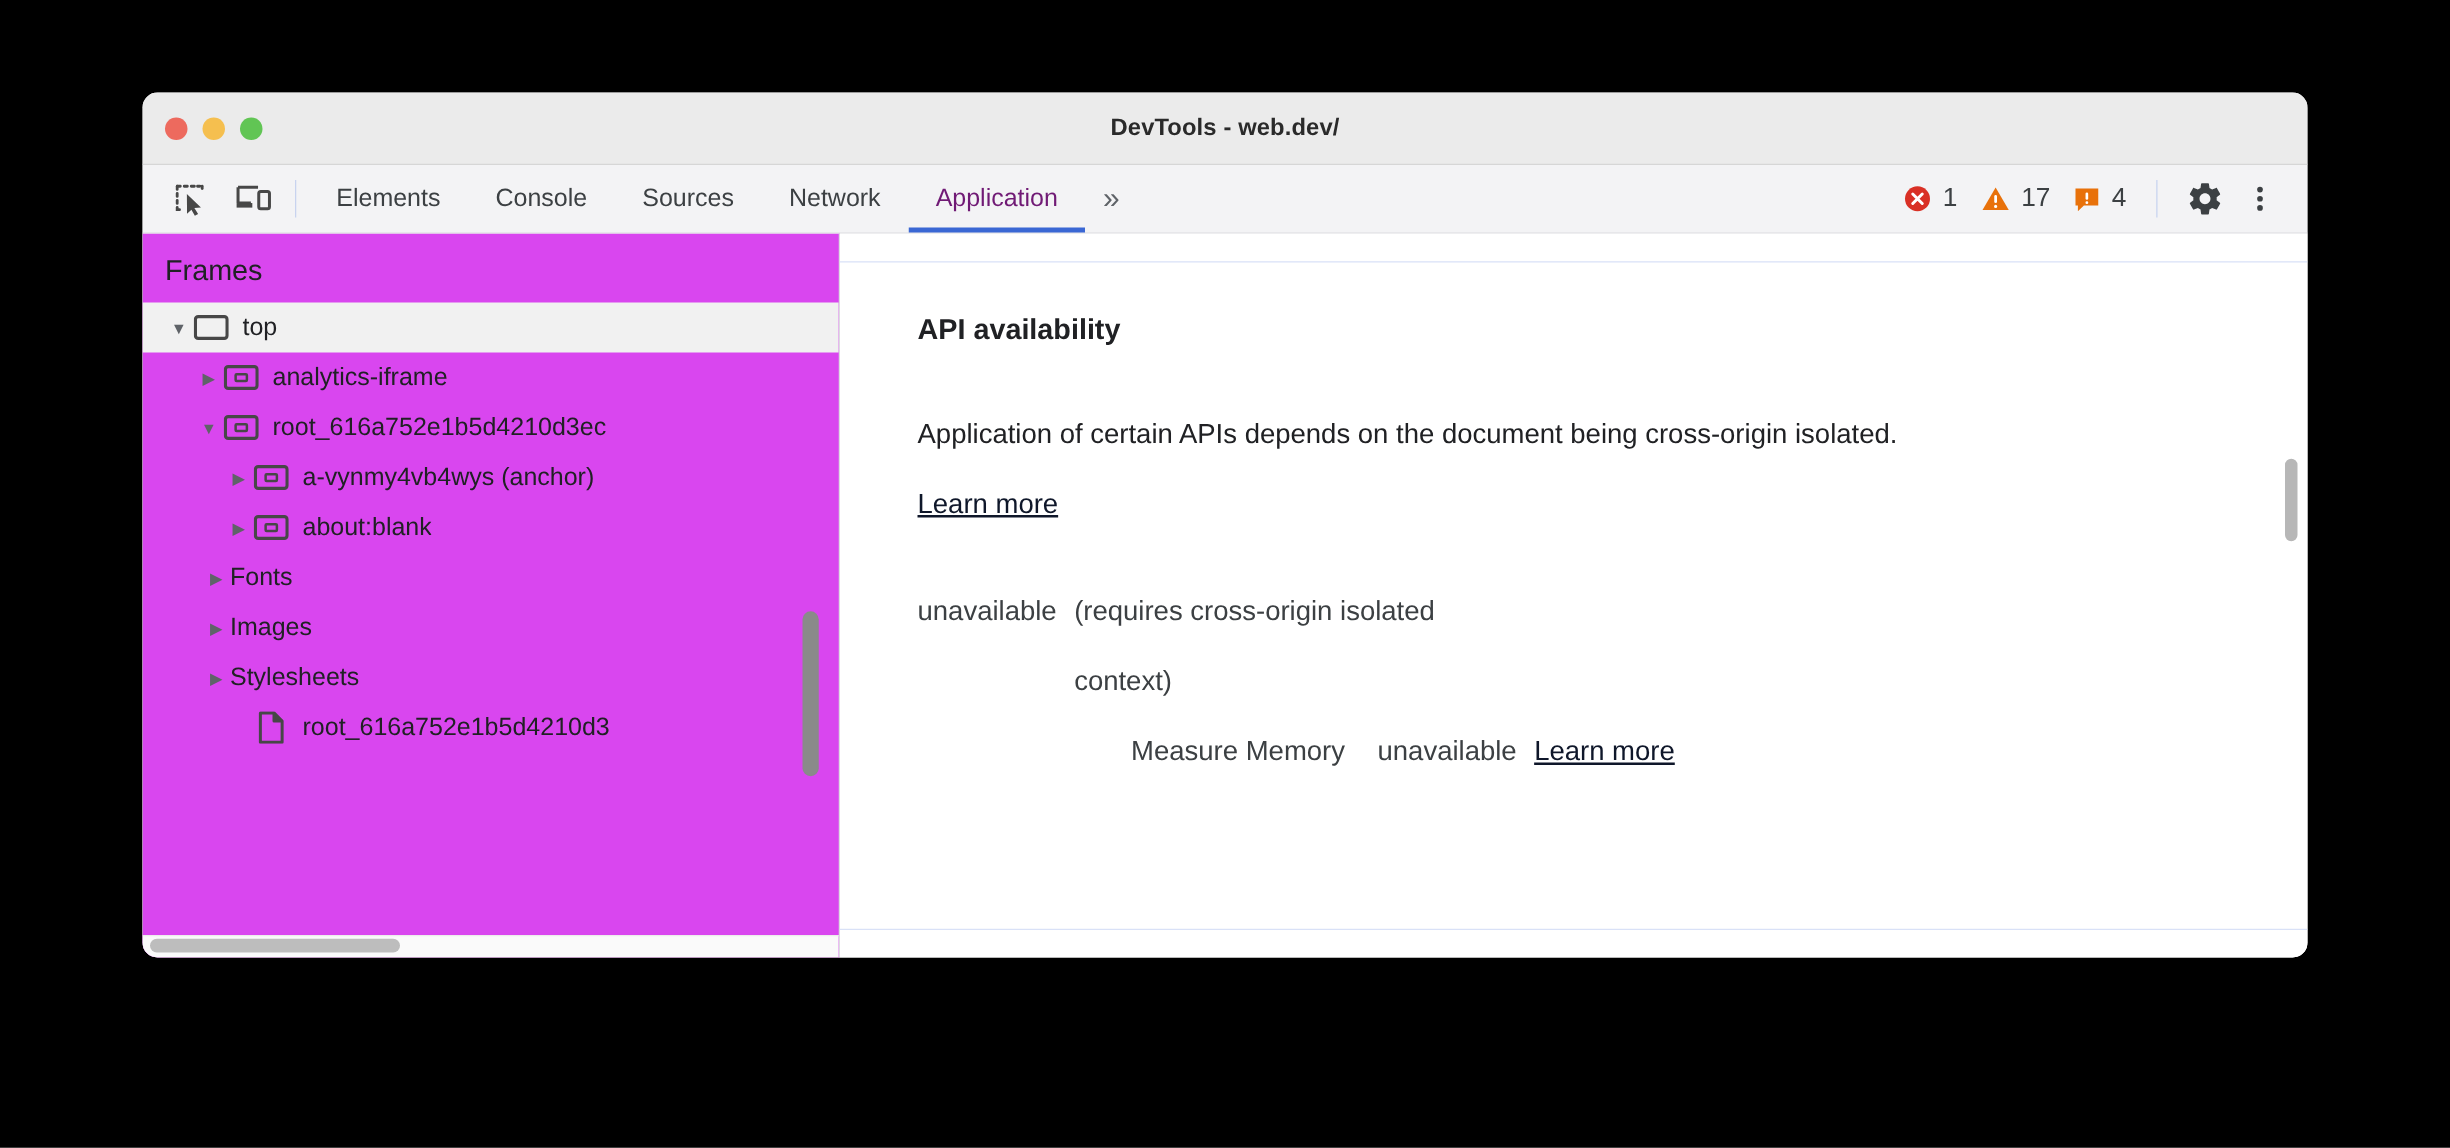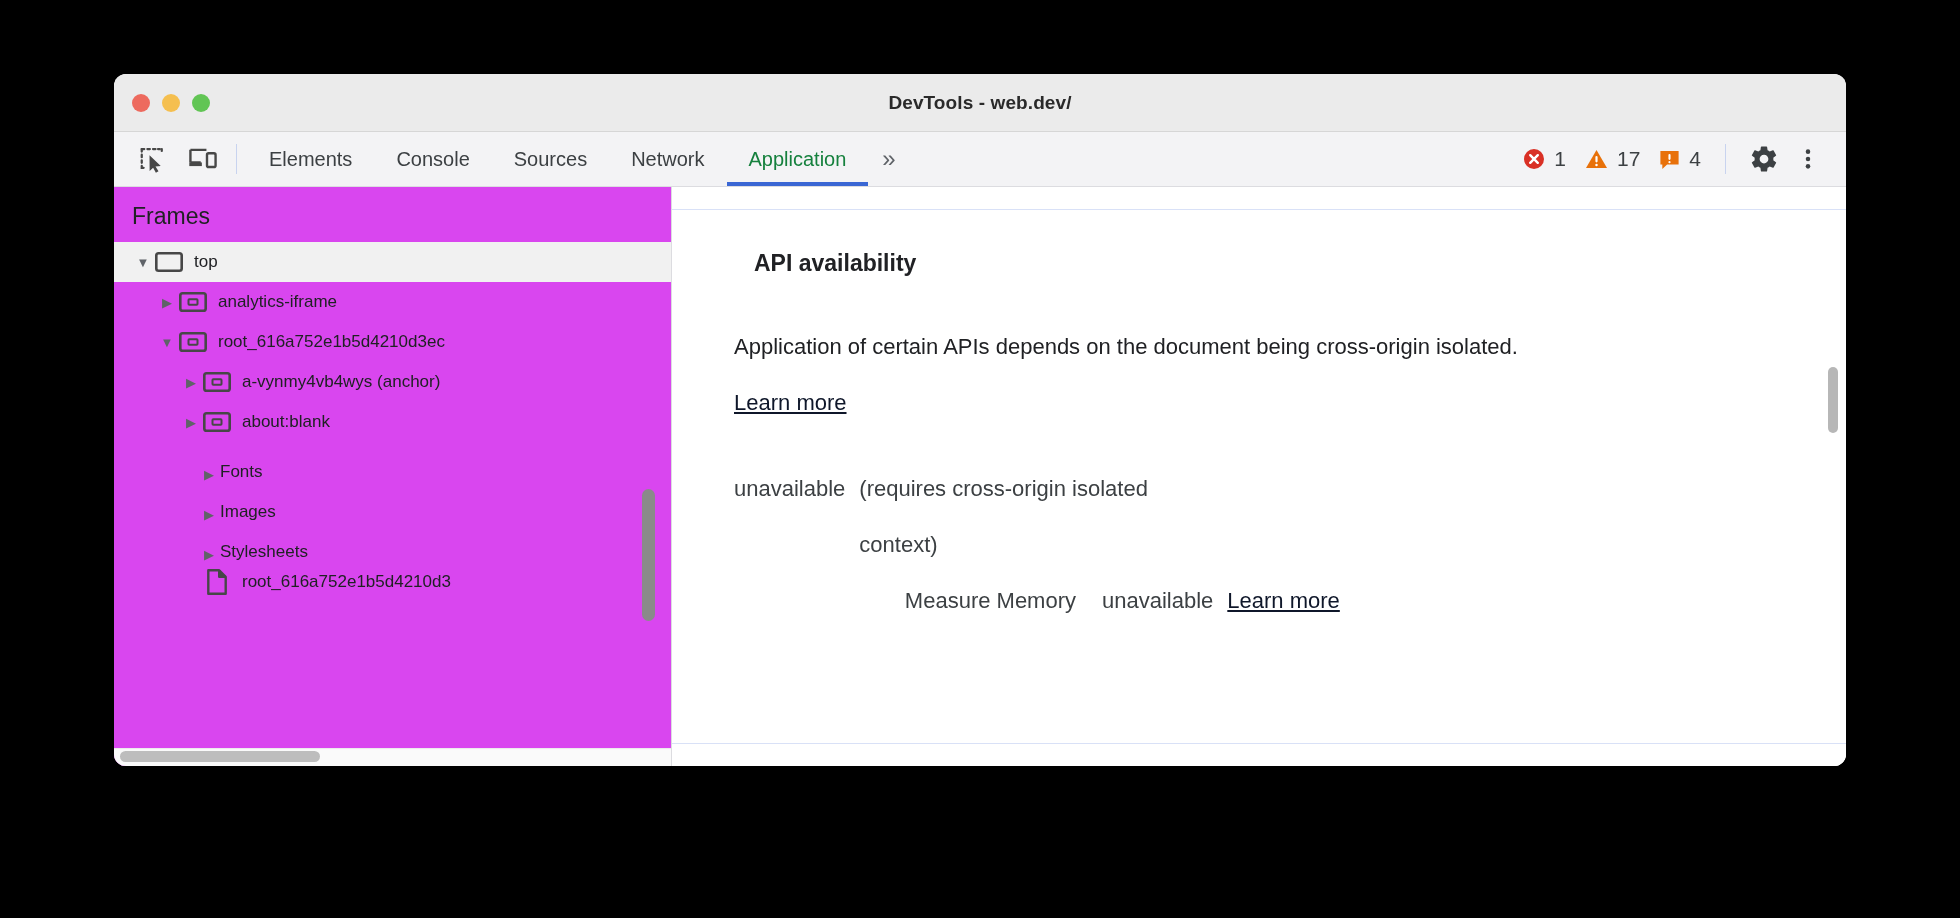--- a/index.html
+++ b/index.html
@@ -82,21 +82,21 @@
   }
   .tab {
     display: flex;
     align-items: center;
     padding: 0 22px;
     font-size: 20px;
     color: #3c4043;
     position: relative;
     white-space: nowrap;
   }
-  .tab.active { color: #15803d; }
+  .tab.active { color: #701a75; }
   .tab.active::after {
     content: "";
     position: absolute;
     left: 0; right: 0; bottom: 0;
     height: 4px;
     background: #3a67d4;
   }
   .tab.more {
     font-size: 24px;
     color: #5f6368;
@@ -146,21 +146,21 @@
     background: #d946ef;
     border-right: 1px solid #dcdce0;
     position: relative;
     overflow: hidden;
   }
   #sidebar-header {
     padding: 16px 0 12px 18px;
     font-size: 23px;
     color: #202124;
   }
-  #tree { font-size: 17px; color: #202124; }
+  #tree { font-size: 20px; color: #202124; }
   .tree-row {
     display: flex;
     align-items: center;
     height: 40px;
     white-space: nowrap;
     padding-right: 4px;
   }
   .tree-row.selected { background: #f1f1f1; }
   .twisty {
     width: 22px;
@@ -177,21 +177,21 @@
     flex: 0 0 30px;
     width: 30px; height: 22px;
     display: flex; align-items: center; justify-content: center;
     margin-right: 10px;
   }
   .tree-label { overflow: hidden; text-overflow: clip; }
   
   .lvl0 { padding-left: 18px; }
   .lvl1 { padding-left: 42px; }
   .lvl2 { padding-left: 66px; }
-  .lvl1b { padding-left: 84px; align-items: flex-end; }
+  .lvl1b { padding-left: 48px; }
 
   
   #sidebar-vscroll {
     position: absolute;
     right: 16px;
     top: 302px;
     width: 13px;
     height: 132px;
     border-radius: 7px;
     background: #8a8a8a;
@@ -224,21 +224,20 @@
     background: #d9e1f7;
     width: 100%;
   }
   #main-top-spacer { height: 22px; }
   #main-content { padding: 40px 0 0 62px; }
   #api-heading {
     font-size: 23px;
     font-weight: bold;
     color: #202124;
     margin-bottom: 42px;
-    margin-left: 20px;
   }
   #api-desc {
     font-size: 22px;
     color: #202124;
     line-height: 56px;
     max-width: 790px;
   }
   .link {
     color: #0f172a;
     text-decoration: underline;

